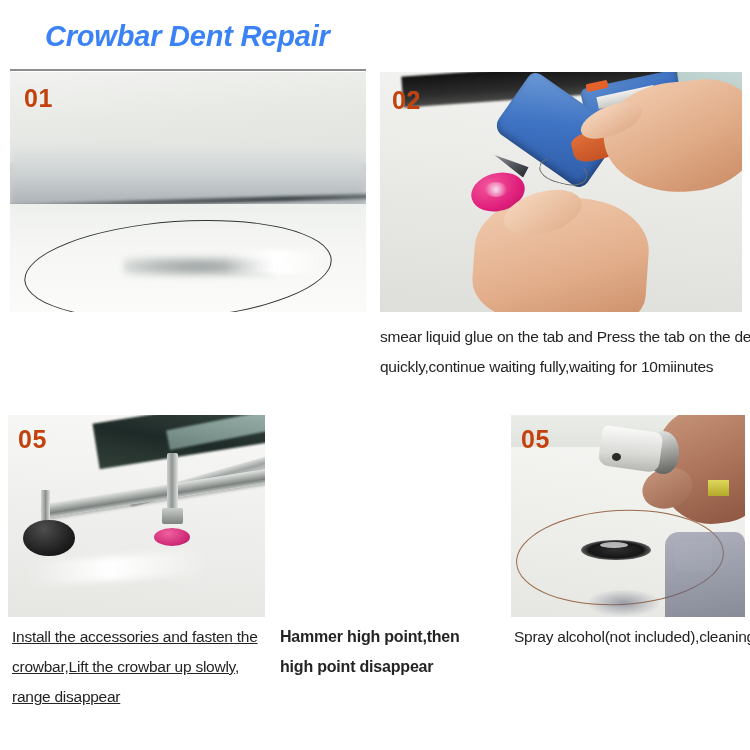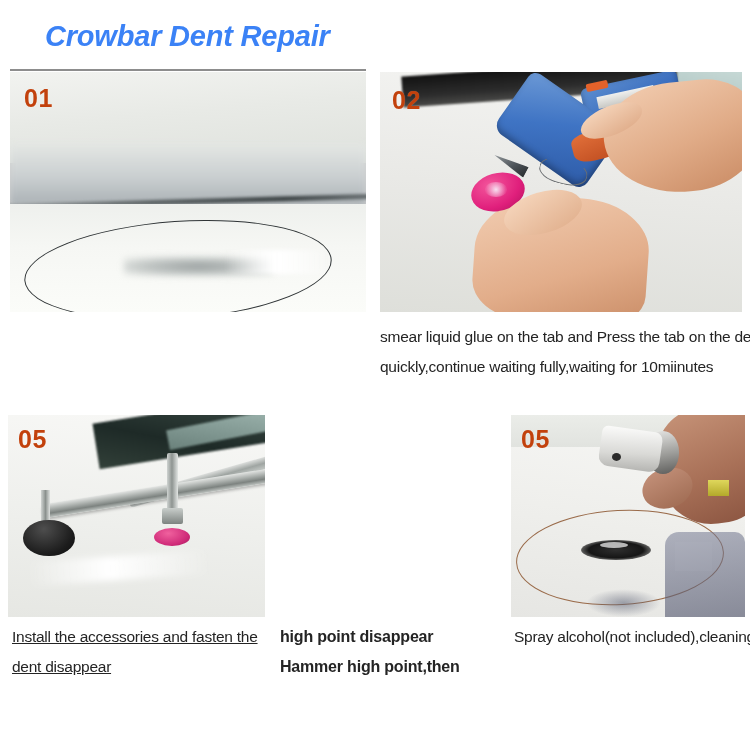--- a/index.html
+++ b/index.html
@@ -455,26 +455,27 @@
       <div class="layer p3-post"></div>
       <div class="layer p3-nut"></div>
       <div class="layer p3-pinktab"></div>
       <div class="layer p3-screw"></div>
       <div class="layer p3-foot"></div>
     </div>
     <div class="badge" style="left:10px; top:10px;">05</div>
   </div>
   <div class="caption" style="left:12px; top:622px; width:252px;text-decoration:underline;">
     <span class="ln">Install the accessories and fasten the</span>
-    <span class="ln">dent disappear</span>
+    <span class="ln">crowbar,Lift the crowbar up slowly,</span>
+    <span class="ln">range disappear</span>
   </div>
 
   <div class="caption bold" style="left:280px; top:622px; width:224px;">
+    <span class="ln">Hammer high point,then</span>
     <span class="ln">high point disappear</span>
-    <span class="ln">Hammer high point,then</span>
   </div>
 
   <div class="panel" style="left:511px; top:415px; width:234px; height:202px;">
     <div class="photo">
       <div class="layer p5-bg"></div>
       <div class="layer p5-top"></div>
       <div class="layer p5-oval"></div>
       <div class="layer p5-shadow"></div>
       <div class="layer p5-spot"></div>
       <div class="layer p5-spot-hi"></div>

